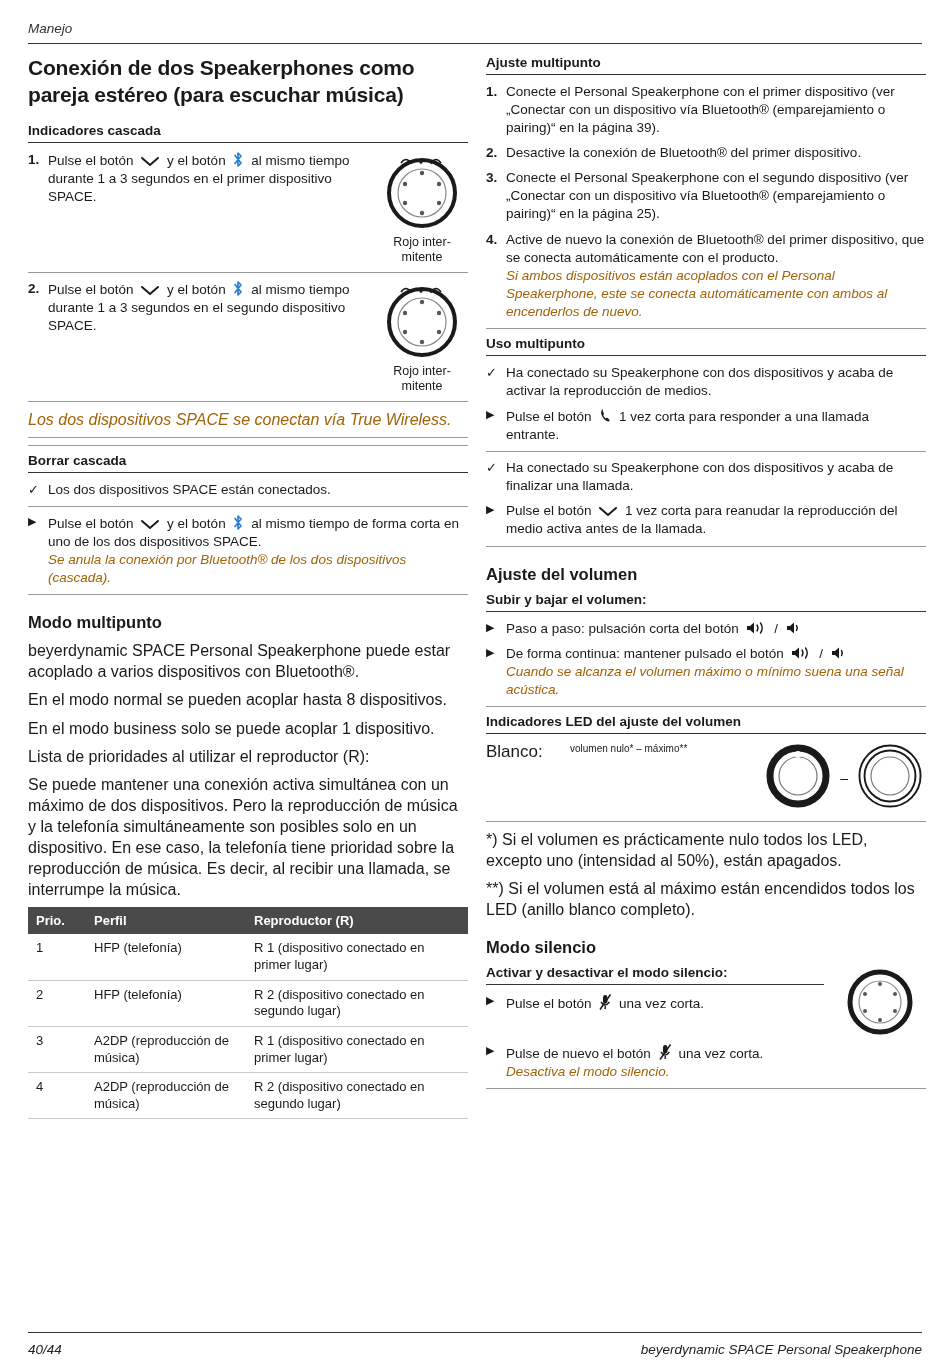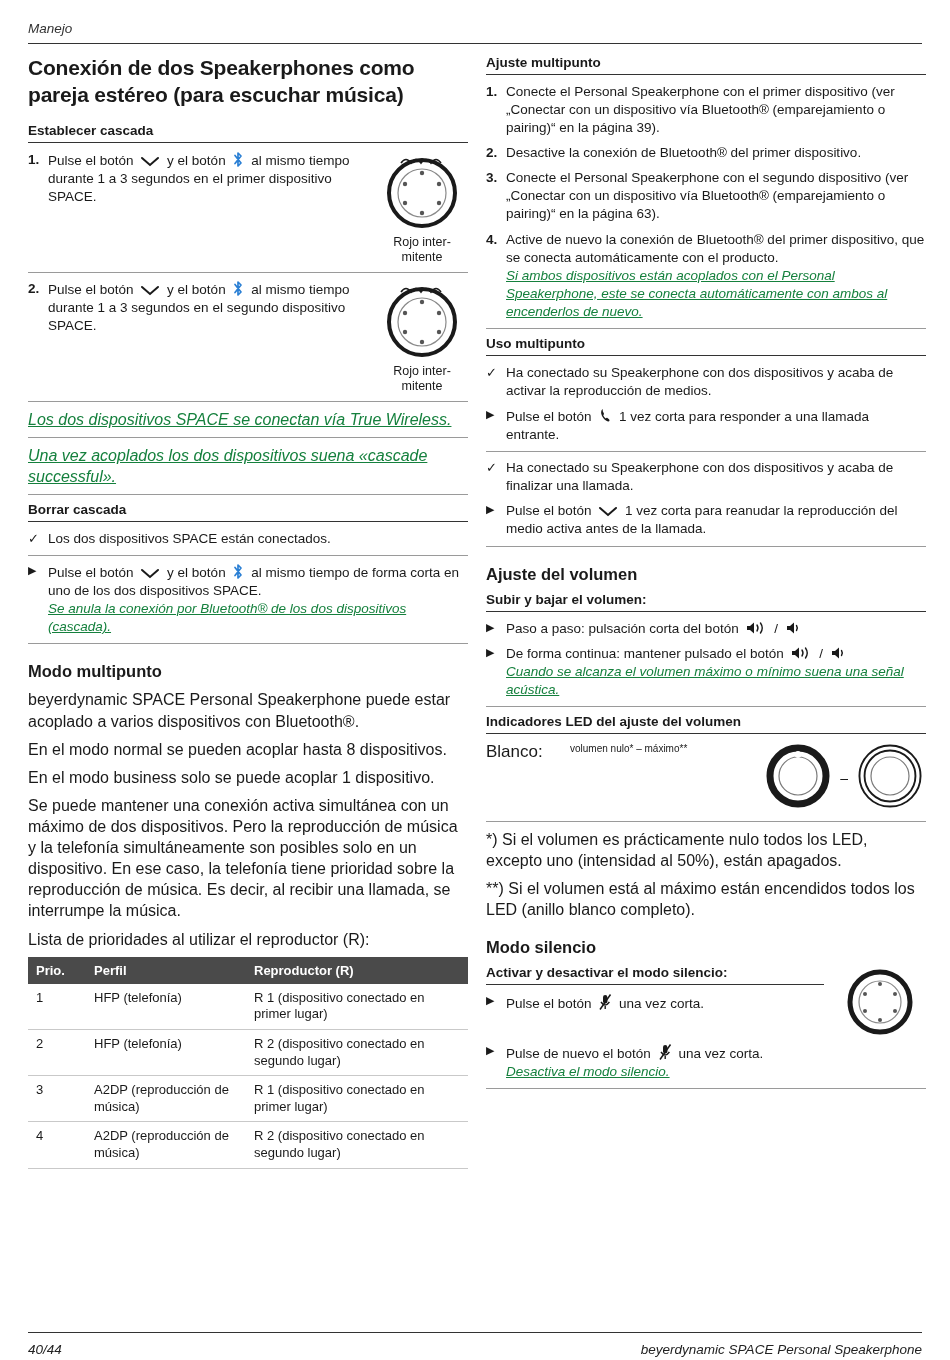--- a/index.html
+++ b/index.html
@@ -54,21 +54,21 @@
   }
   h3.sub {
     font-size: 13.5px;
     font-weight: bold;
     margin: 0 0 4px 0;
   }
   .rule { height:1px; background:#333; width:100%; margin: 4px 0 8px 0; }
   .rule-light { height:1px; background:#9a9a9a; width:100%; margin: 7px 0 7px 0; }
 
   p { margin: 0 0 7px 0; font-size: 16px; line-height: 1.32; }
-  .ital { font-style: italic; color:#15803d;text-decoration:underline; }
+  .ital { font-style: italic; color:#a16207; }
 
   
   .item {
     display: flex;
     font-size: 13.5px;
     line-height: 1.34;
     margin-bottom: 7px;
   }
   .item .mark {
     flex: 0 0 auto;
@@ -142,21 +142,21 @@
 
 <div class="page">
 
   <div class="header">Manejo</div>
   <div class="header-rule"></div>
 
   <div class="col col-left">
 
     <h1 class="title">Conexión de dos Speakerphones como pareja estéreo (para escuchar música)</h1>
 
-    <h3 class="sub">Establecer cascada</h3>
+    <h3 class="sub">Indicadores cascada</h3>
     <div class="rule"></div>
 
     <div class="figrow">
       <div class="txt">
         <div class="item">
           <div class="mark">1.</div>
           <div class="body">
             <span>Pulse el botón</span>
             <span class="ic">
               <svg width="20" height="12" viewBox="0 0 20 12">
@@ -226,21 +226,20 @@
           <circle cx="24" cy="33" r="2.2" fill="#555"></circle>
           <path d="M20 12 q5 -7 10 0 q5 -7 10 0 q5 -7 10 0 q5 -7 10 0" fill="none" stroke="#1a1a1a" stroke-width="1.6"></path>
         </svg>
         <div class="figcap">Rojo inter-mitente</div>
       </div>
     </div>
 
     <div class="rule-light"></div>
     <p class="ital">Los dos dispositivos SPACE se conectan vía True Wireless.</p>
     <div class="rule-light"></div>
-    <p class="ital">Una vez acoplados los dos dispositivos suena «cascade successful».</p>
     <div class="rule-light"></div>
 
     <h3 class="sub">Borrar cascada</h3>
     <div class="rule"></div>
 
     <div class="item">
       <div class="mark light check-mark">✓</div>
       <div class="body">Los dos dispositivos SPACE están conectados.</div>
     </div>
 
@@ -265,22 +264,22 @@
         <div class="ital">Se anula la conexión por Bluetooth® de los dos dispositivos (cascada).</div>
       </div>
     </div>
 
     <div class="rule-light"></div>
 
     <h2 class="sec">Modo multipunto</h2>
     <p>beyerdynamic SPACE Personal Speakerphone puede estar acoplado a varios dispositivos con Bluetooth®.</p>
     <p>En el modo normal se pueden acoplar hasta 8 dispositivos.</p>
     <p>En el modo business solo se puede acoplar 1 dispositivo.</p>
+    <p>Lista de prioridades al utilizar el reproductor (R):</p>
     <p>Se puede mantener una conexión activa simultánea con un máximo de dos dispositivos. Pero la reproducción de música y la telefonía simultáneamente son posibles solo en un dispositivo. En ese caso, la telefonía tiene prioridad sobre la reproducción de música. Es decir, al recibir una llamada, se interrumpe la música.</p>
-    <p>Lista de prioridades al utilizar el reproductor (R):</p>
 
     <table class="prio">
       <thead>
         <tr>
           <th class="c1">Prio.</th>
           <th class="c2">Perfil</th>
           <th>Reproductor (R)</th>
         </tr>
       </thead>
       <tbody>
@@ -317,21 +316,21 @@
     <div class="item">
       <div class="mark">1.</div>
       <div class="body">Conecte el Personal Speakerphone con el primer dispositivo (ver „Conectar con un dispositivo vía Bluetooth® (emparejamiento o pairing)“ en la página 39).</div>
     </div>
     <div class="item">
       <div class="mark">2.</div>
       <div class="body">Desactive la conexión de Bluetooth® del primer dispositivo.</div>
     </div>
     <div class="item">
       <div class="mark">3.</div>
-      <div class="body">Conecte el Personal Speakerphone con el segundo dispositivo (ver „Conectar con un dispositivo vía Bluetooth® (emparejamiento o pairing)“ en la página 63).</div>
+      <div class="body">Conecte el Personal Speakerphone con el segundo dispositivo (ver „Conectar con un dispositivo vía Bluetooth® (emparejamiento o pairing)“ en la página 25).</div>
     </div>
     <div class="item">
       <div class="mark">4.</div>
       <div class="body">
         <span>Active de nuevo la conexión de Bluetooth® del primer dispositivo, que se conecta automáticamente con el producto.</span>
         <div class="ital">Si ambos dispositivos están acoplados con el Personal Speakerphone, este se conecta automáticamente con ambos al encenderlos de nuevo.</div>
       </div>
     </div>
 
     <div class="rule-light"></div>

